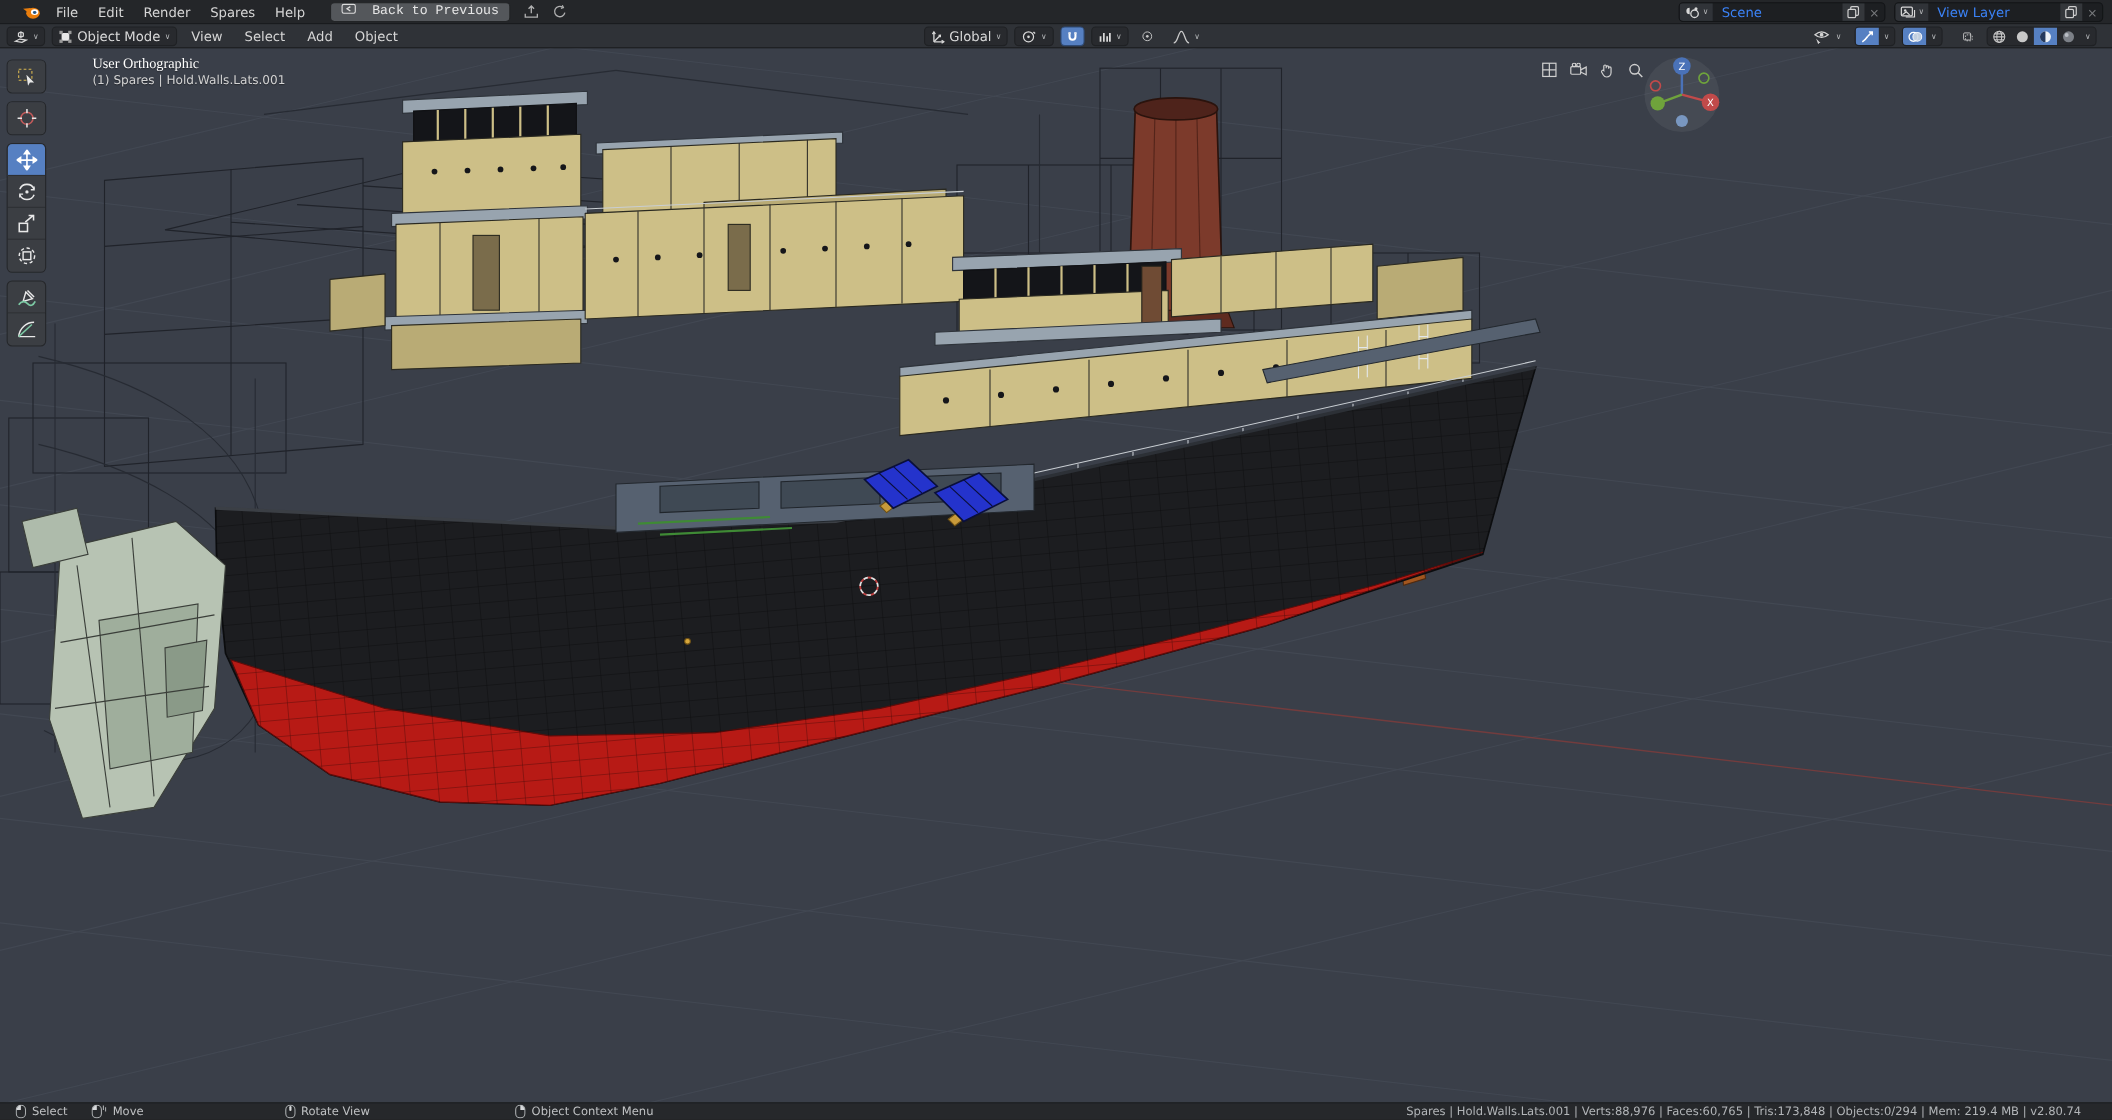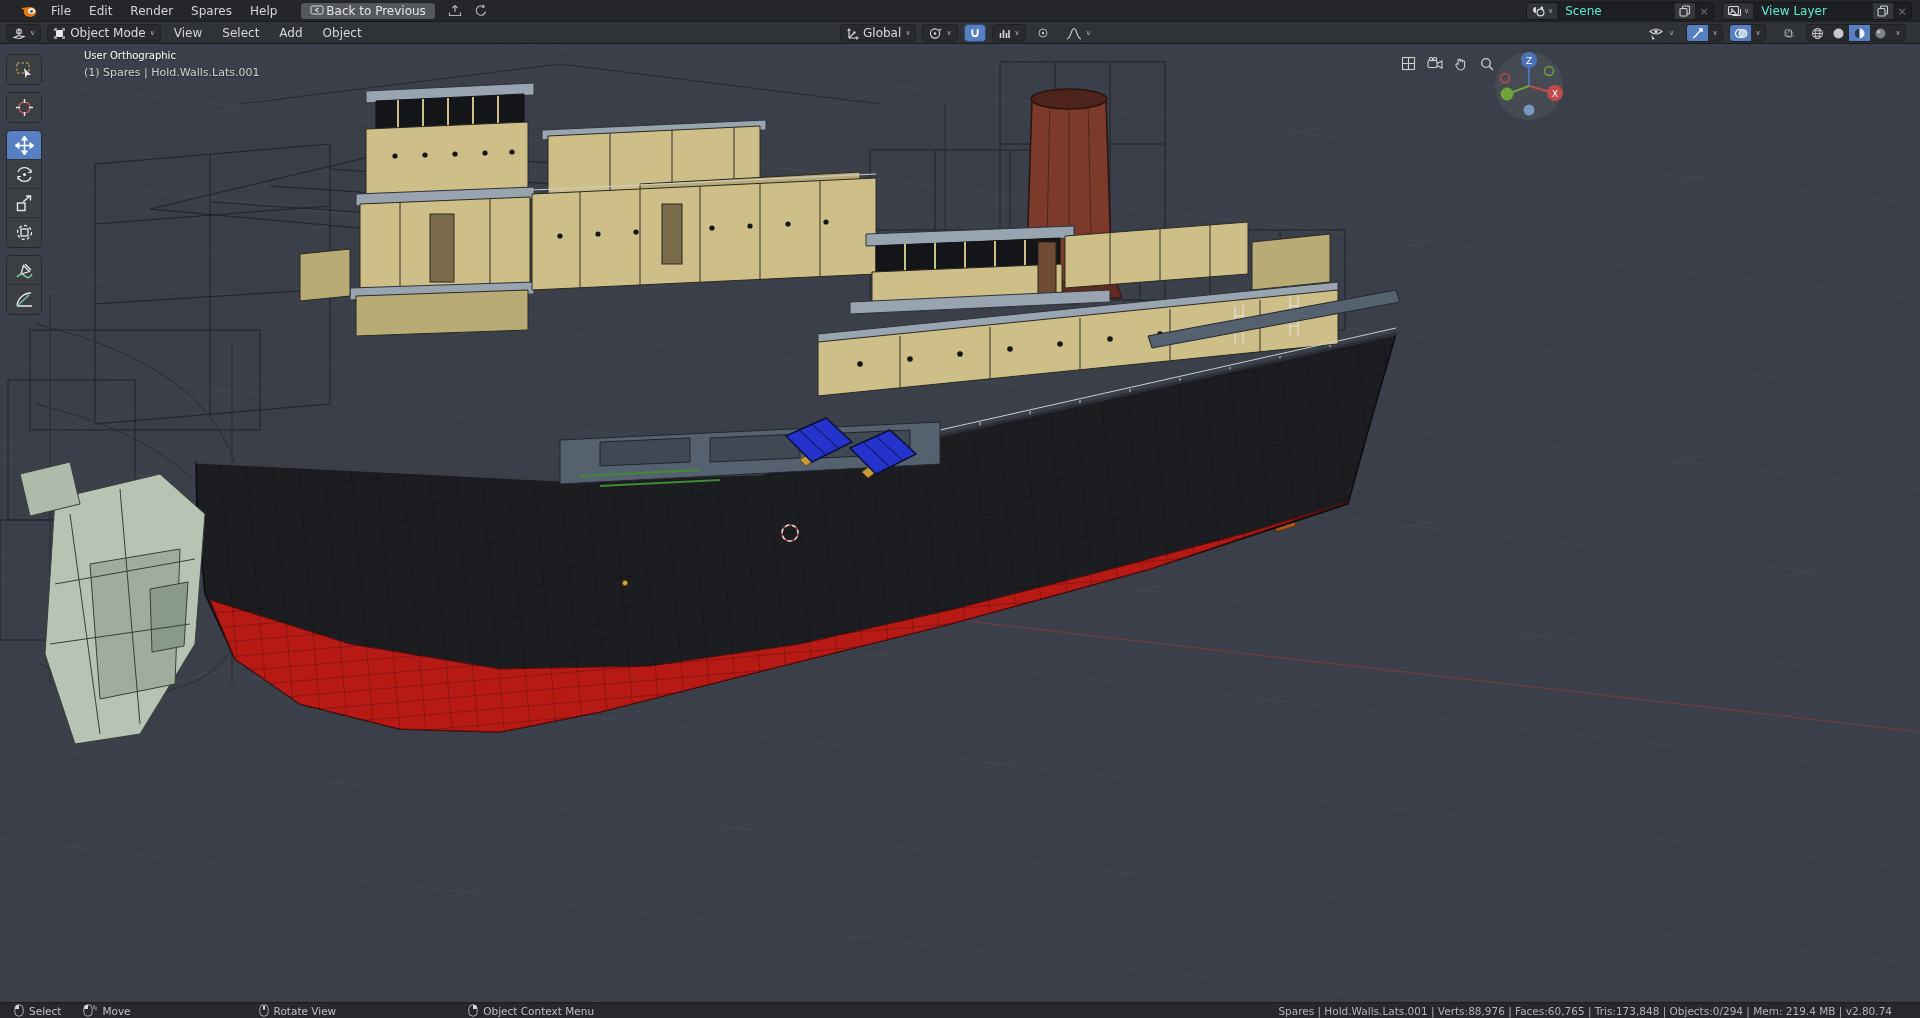--- a/index.html
+++ b/index.html
@@ -3,25 +3,25 @@
 <meta charset="utf-8">
 <style>
   * { margin:0; padding:0; box-sizing:border-box; }
   html,body { width:1920px; height:1018px; overflow:hidden; background:#222; }
   body { font-family:"DejaVu Sans", sans-serif; font-size:12px; color:#d8d8d8; -webkit-font-smoothing:antialiased; }
 
   
   .topbar { position:relative; height:22px; background:#242629; display:flex; align-items:center; padding-left:20px; border-bottom:1px solid #191b1d; }
   .topbar .menu { padding:0 9px; height:100%; display:flex; align-items:center; color:#d6d6d6; cursor:default; }
   .logo { width:18px; height:16px; margin-right:4px; display:flex; align-items:center; }
-  .backbtn { display:flex; align-items:center; gap:2px; background:#54575b; border:1px solid #222426; border-radius:4px; height:18px; padding:0 9px; margin-left:14px; color:#e6e6e6; }
+  .backbtn { display:flex; gap:14px; background:#54575b; border:1px solid #222426; border-radius:4px; height:18px; padding:0 9px; margin-left:14px; color:#e6e6e6;font-family:Liberation Mono, monospace; }
   .tb-icon { margin-left:12px; display:flex; align-items:center; opacity:.85; }
   .idblock { position:absolute; top:2px; height:18px; display:flex; align-items:center; background:#1d1f22; border:1px solid #131517; border-radius:4px; overflow:hidden; }
   .idblock .chip { background:#303338; height:100%; display:flex; align-items:center; padding:0 4px; gap:2px; }
-  .idblock .lbl { padding:0 8px; color:#5eead4; flex:1; }
+  .idblock .lbl { padding:0 8px; color:#3b82f6; flex:1; }
   .idblock .mini { background:#34373b; height:100%; width:20px; display:flex; align-items:center; justify-content:center; }
   .idblock .x { width:18px; text-align:center; color:#77797c; font-size:11px; }
   .chev { font-size:7px; color:#b4b6b8; line-height:1; }
 
   
   .vheader { position:relative; height:22px; background:#2f3237; display:flex; align-items:center; border-bottom:1px solid #191b1d; }
   .hgroup { position:absolute; top:2px; height:18px; display:flex; align-items:center; gap:6px; }
   .hw { display:flex; align-items:center; gap:4px; background:#282a2e; border:1px solid #1f2124; border-radius:4px; height:18px; padding:0 5px; color:#dadada; }
   .hw.plain { background:transparent; border-color:transparent; }
   .hmenu { padding:0 7px; color:#d6d6d6; }
@@ -30,21 +30,21 @@
   .seg { display:flex; background:#282a2e; border:1px solid #1f2124; border-radius:4px; height:18px; overflow:hidden; align-items:center; }
   .seg .sbtn { width:21px; height:100%; display:flex; align-items:center; justify-content:center; }
   .seg .sbtn.on { background:var(--accent); }
   .seg .schev { width:14px; text-align:center; }
 
   
   .viewport { position:relative; width:1920px; height:958px; background:var(--viewport-bg); overflow:hidden; }
   .scene-svg { position:absolute; left:0; top:0; }
 
   
-  .ovl1 { position:absolute; left:84px; top:6px; color:#ffffff; font-size:10px; text-shadow:0 1px 1px rgba(0,0,0,.4); }
+  .ovl1 { position:absolute; left:84px; top:6px; color:#ffffff; font-size:13px; text-shadow:0 1px 1px rgba(0,0,0,.4);font-family:Liberation Serif, serif; }
   .ovl2 { position:absolute; left:84px; top:22px; color:#d2d2d2; font-size:11px; text-shadow:0 1px 1px rgba(0,0,0,.4); }
 
   
   .toolcol { position:absolute; left:6px; top:10px; display:flex; flex-direction:column; gap:7px; }
   .tgroup { display:flex; flex-direction:column; background:#33363b; border:1px solid #26282b; border-radius:5px; overflow:hidden; }
   .tool { width:34px; height:29px; display:flex; align-items:center; justify-content:center; background:#3b3e43; border-bottom:1px solid #2d2f33; }
   .tool:last-child { border-bottom:none; }
   .tool.active { background:var(--accent); }
 
   

